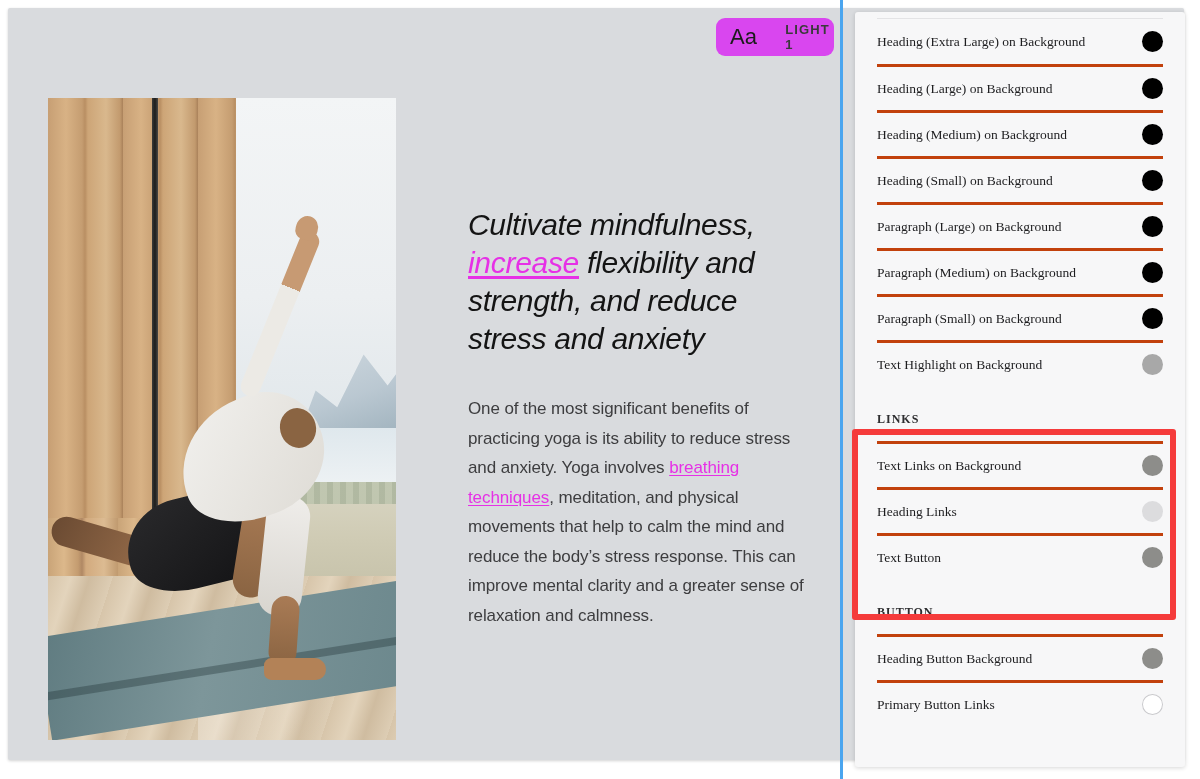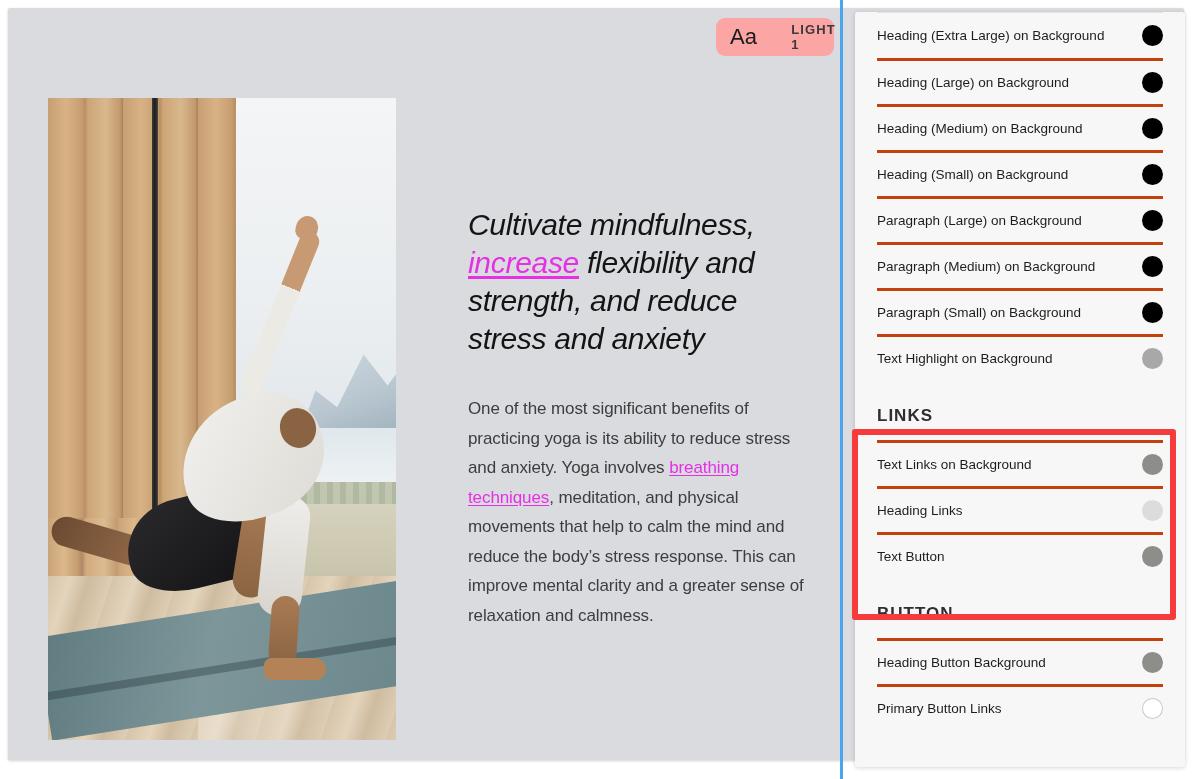--- a/index.html
+++ b/index.html
@@ -19,26 +19,25 @@
     border-radius: 2px;
     overflow: hidden;
     box-shadow: 0 1px 3px rgba(0,0,0,.18);
   }
 
   
   .font-badge {
     position: absolute;
     left: 716px; top: 18px;
     width: 118px; height: 38px;
-    background: #fca5a5;
+    background: #d946ef;
     border-radius: 9px;
     display: flex; align-items: center;
     padding: 0 14px;
     z-index: 6;
-    gap: 6px;
   }
   .font-badge .aa {
     font-size: 22px; color: #1b1b1b; letter-spacing: .2px;
     font-family: "Liberation Sans", sans-serif;
   }
   .font-badge .light-label {
     margin-left: 28px;
     font-size: 13px; font-weight: bold; color: #3a3a3a;
     letter-spacing: 1.1px;
   }
@@ -202,23 +201,23 @@
   
   .panel {
     position: absolute; left: 855px; top: 12px;
     width: 330px; height: 755px;
     background: #f7f7f8;
     border-radius: 3px;
     box-shadow: 0 1px 4px rgba(0,0,0,.16);
     overflow: hidden;
     z-index: 5;
   }
-  .panel-inner { padding: 0 22px; }
+  .panel-inner { padding: 6px 22px; font-family: Liberation Serif, serif; }
   .sec-title {
-    font-size: 17px; font-weight: bold; color: #2e2e30;
+    font-size: 12px; font-weight: bold; color: #2e2e30;
     letter-spacing: 1px; padding: 26px 0 14px 0;
   }
   .row {
     display: flex; align-items: center; justify-content: space-between;
     min-height: 46px;
     border-top: 3px solid #c2410c;
     padding: 9px 0;
     gap: 10px;
   }
   .row:first-child { border-top: 1px solid #e3e3e5; }

